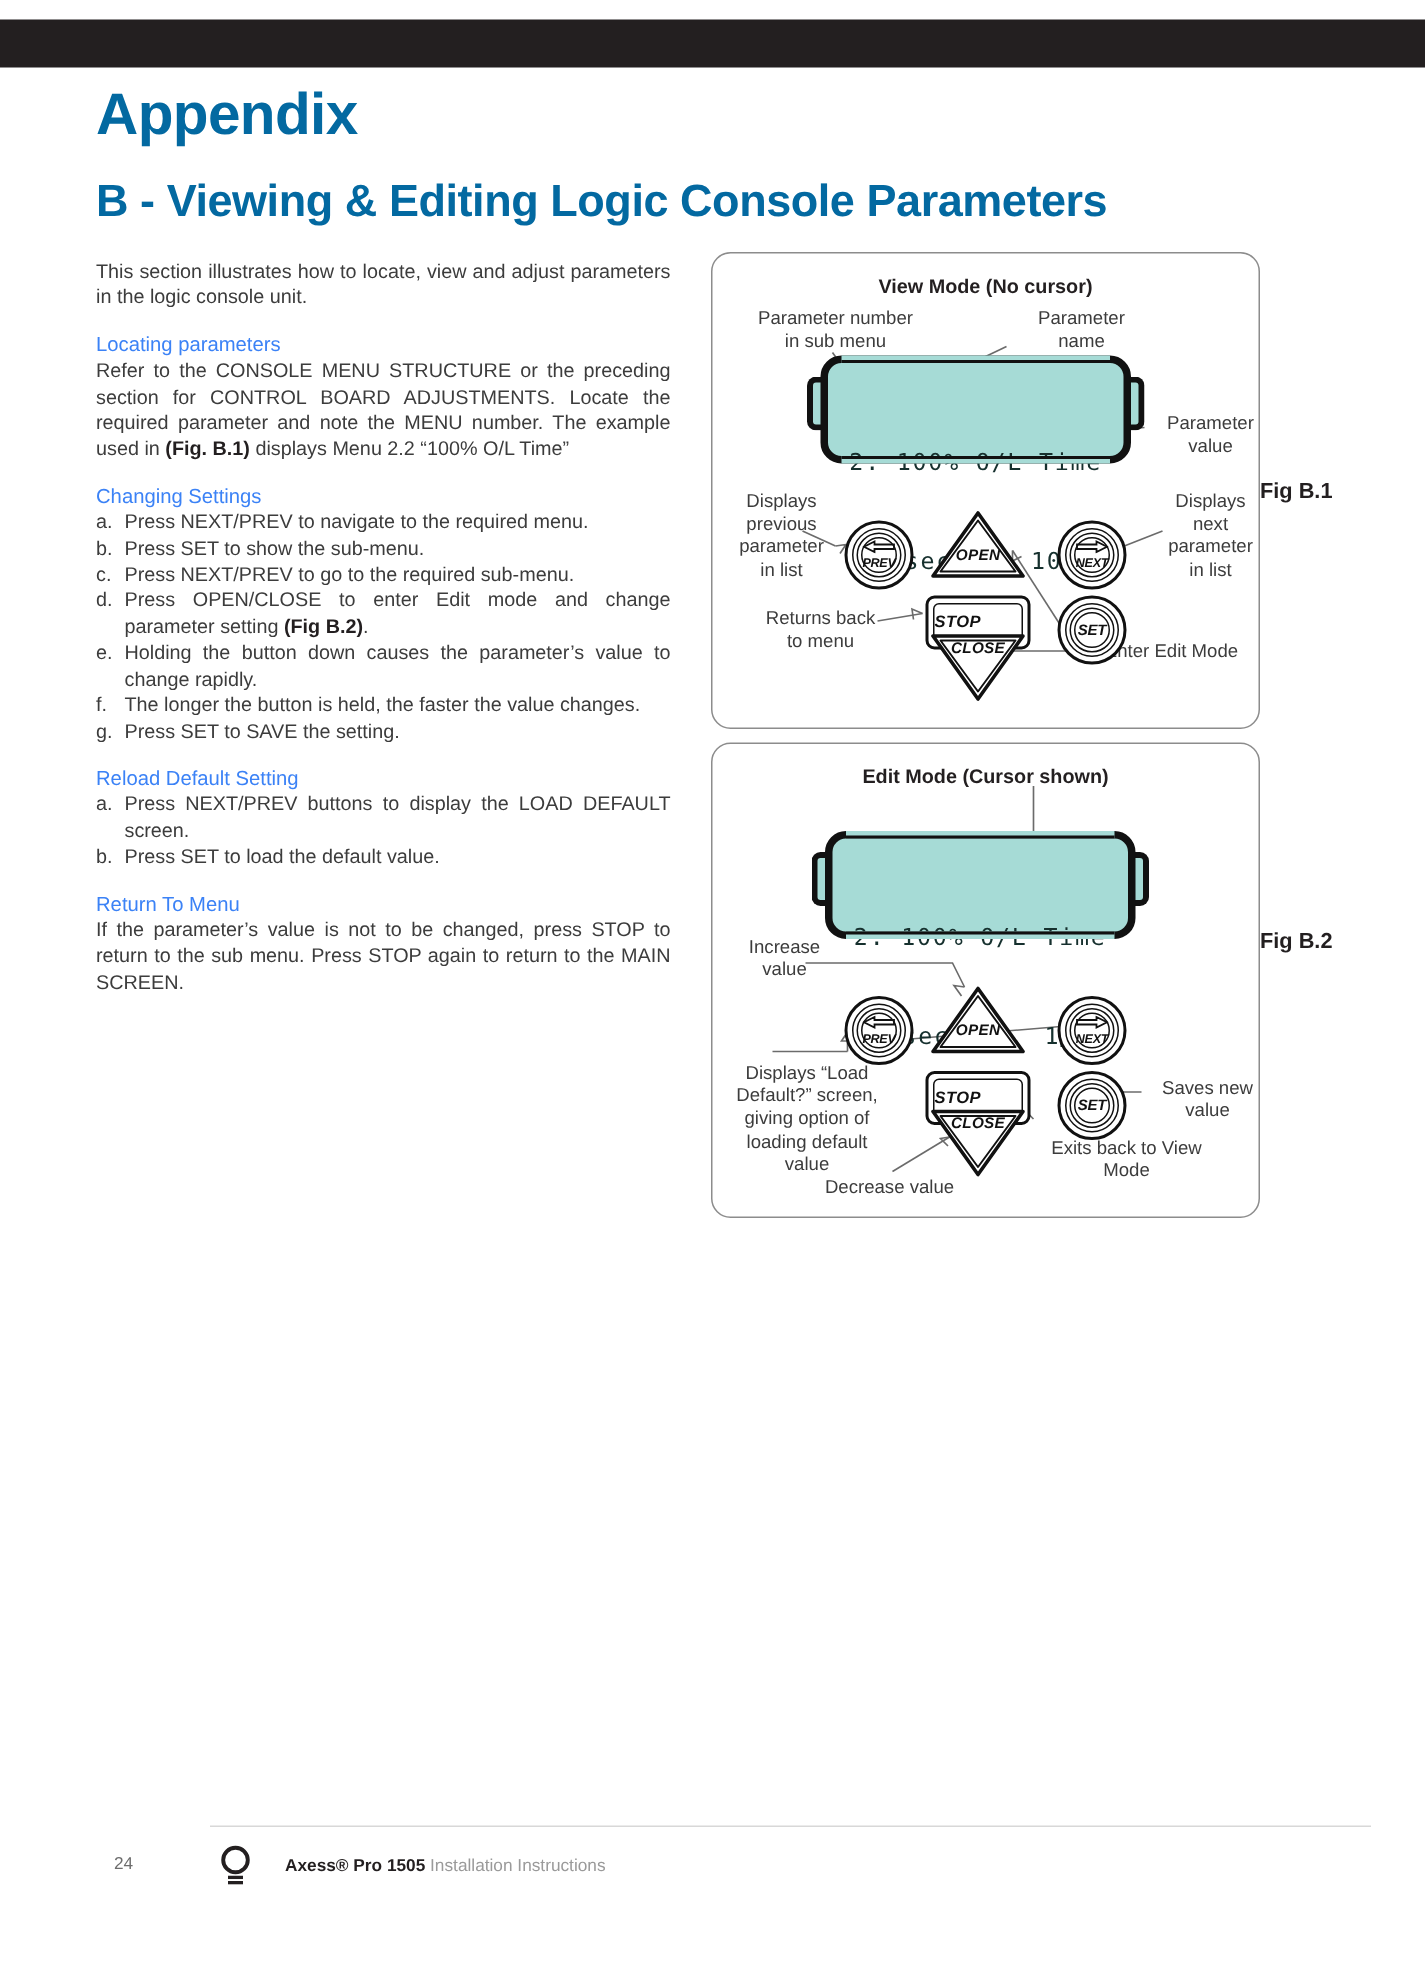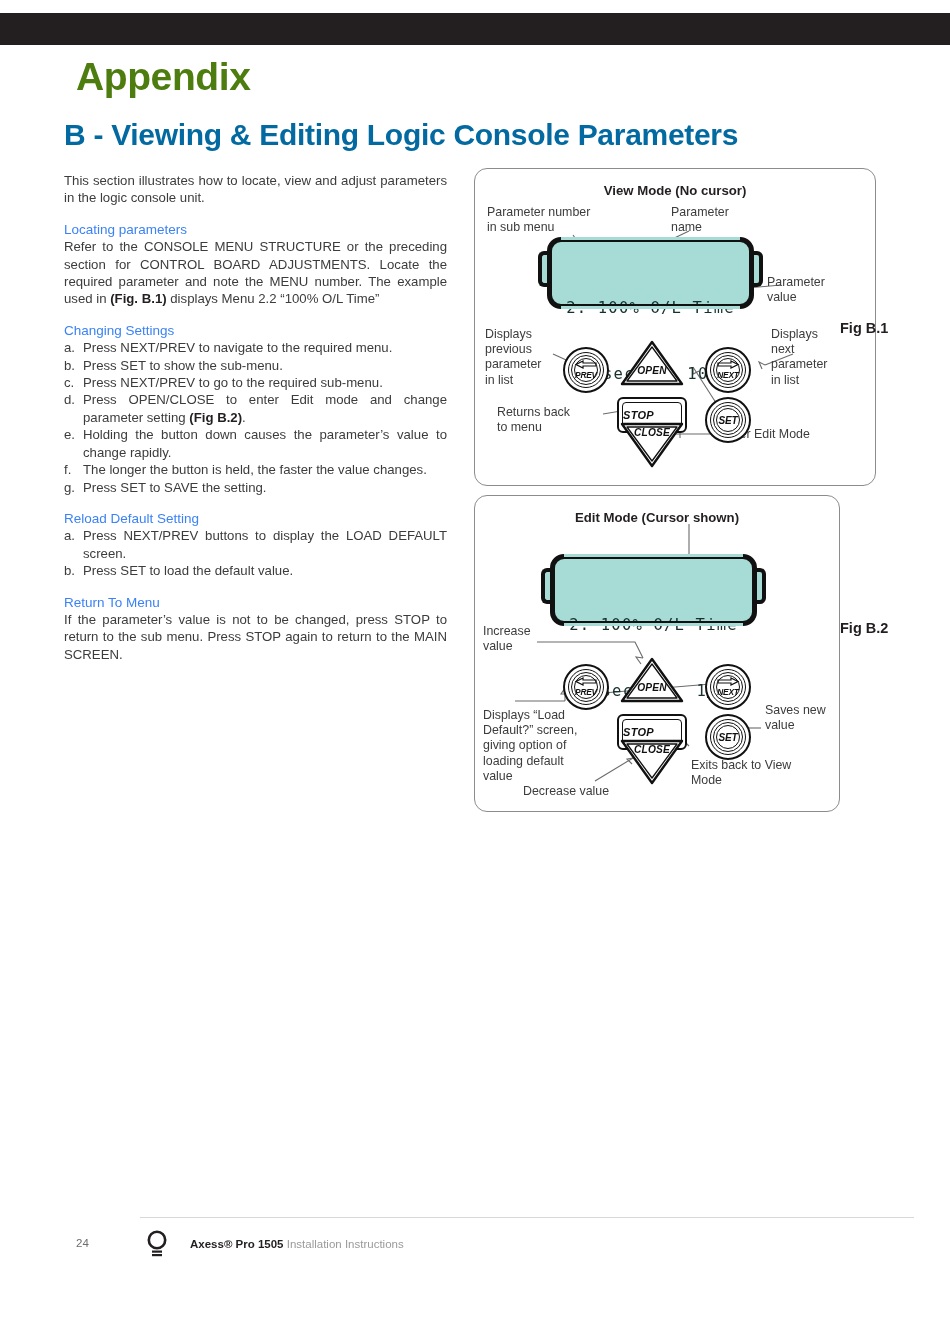--- a/index.html
+++ b/index.html
@@ -24,22 +24,21 @@
     background: #231f20;
   }
 
   
   .appendix-title {
     position: absolute;
     left: 64px; top: 55px;
     font-size: 39px;
     font-weight: bold;
     letter-spacing: -0.4px;
-    color: #4d7c0f;
-    margin-left: 12px;
+    color: #0369a1;
   }
   .section-title {
     position: absolute;
     left: 64px; top: 118px;
     font-size: 30px;
     font-weight: bold;
     letter-spacing: -0.3px;
     color: #0369a1;
     white-space: nowrap;
   }
@@ -67,21 +66,21 @@
   .blk { margin-bottom: 14px; }
   b { font-weight: bold; color: #231f20; }
 
   
   .fig-panel {
     position: absolute;
     border: 1.4px solid #8c8c8c;
     border-radius: 13px;
     background: #ffffff;
   }
-  #fig1 { left: 474px; top: 168px; width: 364px; height: 316px; padding-left: 36px; }
+  #fig1 { left: 474px; top: 168px; width: 364px; height: 316px; }
   #fig2 { left: 474px; top: 495px; width: 364px; height: 315px; }
 
   .fig-caption {
     position: absolute;
     top: 14px; left: 0; right: 0;
     text-align: center;
     font-size: 13.2px;
     font-weight: bold;
     color: #231f20;
   }
@@ -231,20 +230,21 @@
     color: #111;
     letter-spacing: 0.3px;
   }
 
   
   .anno {
     position: absolute;
     font-size: 12.4px;
     line-height: 15.2px;
     color: #3c3c3c;
+    text-align: center;
   }
 
   .svg-lines {
     position: absolute;
     left: 0; top: 0;
     width: 100%; height: 100%;
     pointer-events: none;
   }
 
   
@@ -483,21 +483,21 @@
     </div>
   </div>
 
   <div class="anno" style="left:8px; top:128px; width:80px; white-space:pre-line;">Increase
 value</div>
   <div class="anno" style="left:8px; top:212px; width:110px; white-space:pre-line;">Displays “Load
 Default?” screen,
 giving option of
 loading default
 value</div>
-  <div class="anno" style="left:290px; top:207px; width:80px; white-space:pre-line;">Saves new
+  <div class="anno" style="left:290px; top:222px; width:80px; white-space:pre-line;">Saves new
 value</div>
   <div class="anno" style="left:216px; top:262px; width:120px; white-space:pre-line;">Exits back to View
 Mode</div>
   <div class="anno" style="left:48px; top:288px; width:140px;">Decrease value</div>
 
   <div class="btn-round" style="left:88px; top:168px;">
     <div class="ring2"></div>
     <div class="ring3"></div>
     <div class="cap">
       <span class="arw">

